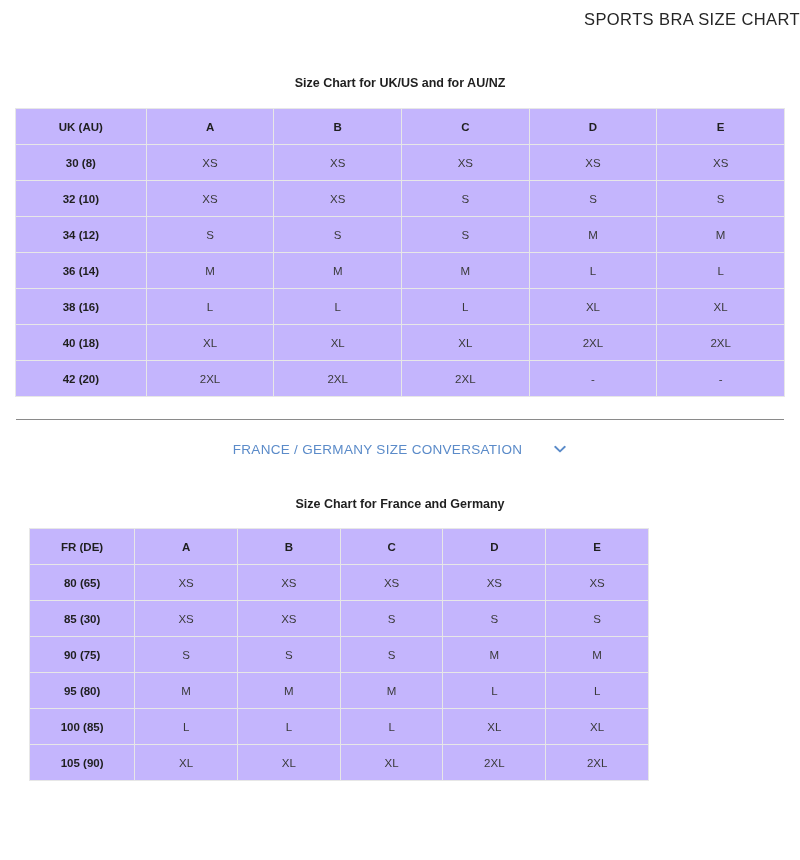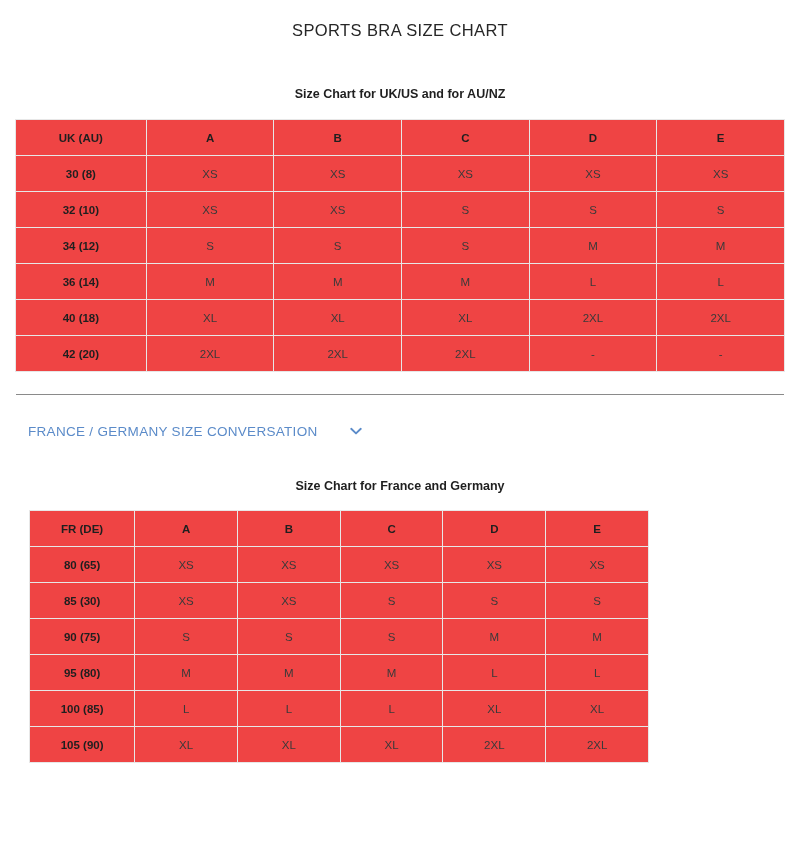--- a/index.html
+++ b/index.html
@@ -16,27 +16,27 @@
 
   .page {
     position: relative;
     width: 800px;
     height: 860px;
     overflow: hidden;
   }
 
   
   .main-title {
-    text-align: center;
+    text-align: right;
     font-size: 16.5px;
     font-weight: 400;
     letter-spacing: 0.4px;
     color: #262626;
     margin: 0;
-    padding-top: 20px;
+    padding-top: 9px;
     line-height: 20px;
   }
 
   
   .section-subtitle {
     text-align: center;
     font-size: 12.5px;
     font-weight: bold;
     color: #1f1f1f;
     margin: 0;
@@ -44,21 +44,21 @@
   }
 
   .subtitle-1 { padding-top: 46px; }
   .subtitle-2 { padding-top: 34px; }
 
   
   .size-table {
     border-collapse: collapse;
     table-layout: fixed;
     font-size: 11.5px;
-    background: #ef4444;
+    background: #c4b5fd;
   }
 
   .size-table.table-uk {
     width: 770px;
     margin: 17px 0 0 15px;
   }
 
   .size-table.table-fr {
     width: 620px;
     margin: 16px 0 0 29px;
@@ -95,22 +95,22 @@
     border: 0;
     border-top: 1px solid #8a8a8a;
     margin: 22px 16px 0 16px;
     height: 0;
   }
 
   
   .accordion {
     display: flex;
     align-items: center;
-    justify-content: flex-start;
-    margin: 23px 16px 0 12px;
+    justify-content: center;
+    margin: 16px 16px 0 12px;
     padding: 0 10px 0 16px;
     height: 26px;
     cursor: pointer;
     gap: 29px;
   }
 
   .accordion-label {
     font-size: 13.5px;
     letter-spacing: 0.3px;
     color: #5b8bc9;
@@ -183,20 +183,28 @@
         </tr>
         <tr>
           <td class="rowhead">36 (14)</td>
           <td>M</td>
           <td>M</td>
           <td>M</td>
           <td>L</td>
           <td>L</td>
         </tr>
         <tr>
+          <td class="rowhead">38 (16)</td>
+          <td>L</td>
+          <td>L</td>
+          <td>L</td>
+          <td>XL</td>
+          <td>XL</td>
+        </tr>
+        <tr>
           <td class="rowhead">40 (18)</td>
           <td>XL</td>
           <td>XL</td>
           <td>XL</td>
           <td>2XL</td>
           <td>2XL</td>
         </tr>
         <tr>
           <td class="rowhead">42 (20)</td>
           <td>2XL</td>

